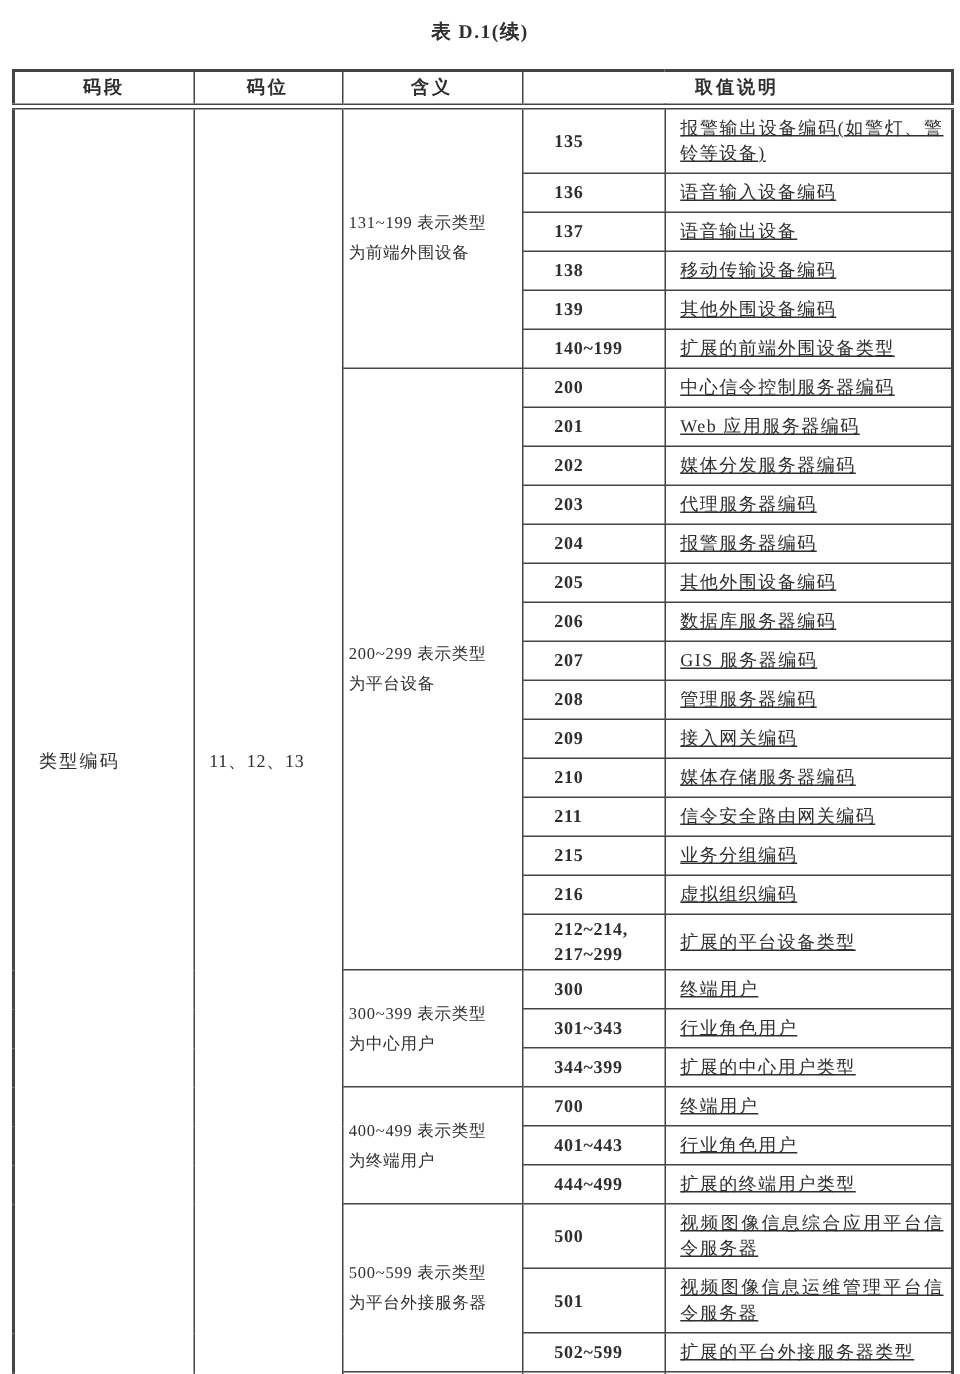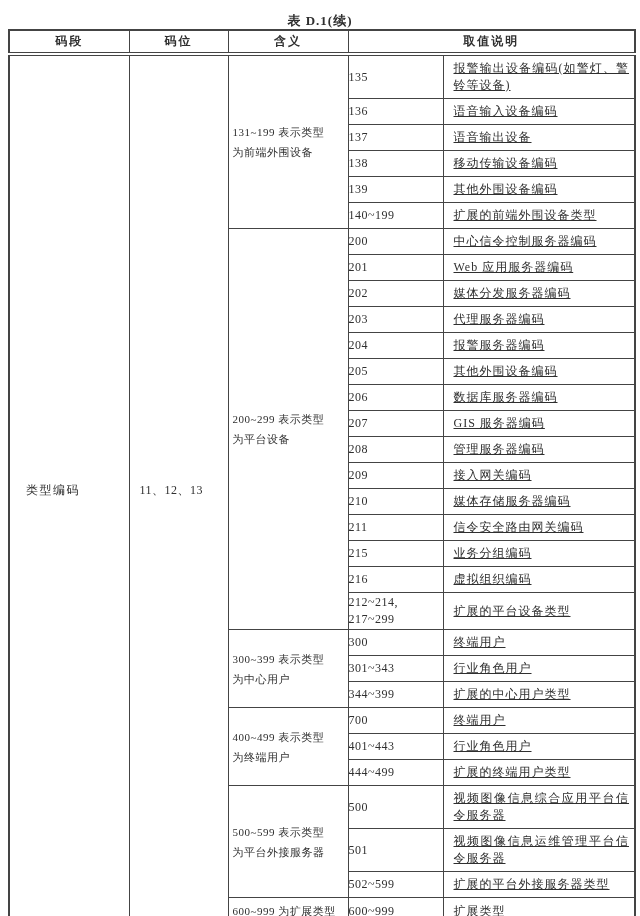--- a/index.html
+++ b/index.html
@@ -19,20 +19,21 @@
     color: var(--text);
     position: relative;
     overflow: hidden;
   }
   .doc-title {
     text-align: center;
     font-weight: bold;
     font-size: 13px;
     line-height: 17px;
     padding-top: 12px;
+    margin-bottom: 17px;
     letter-spacing: 1px;
   }
   table.data-table {
     border-collapse: collapse;
     table-layout: fixed;
     margin-left: 8px;
     width: 626px;
     border: 2px solid var(--border);
   }
   .data-table th,
@@ -61,23 +62,24 @@
     letter-spacing: 0.5px;
   }
   td.meaning {
     padding: 3px 3px 3px 4px;
     white-space: pre-line;
     font-size: 11px;
     letter-spacing: 0.5px;
     line-height: 20px;
   }
   td.code {
-    padding-left: 0;
+    padding-left: 21px;
     white-space: pre-line;
     letter-spacing: 0.5px;
+    font-weight: bold;
   }
   td.desc {
     padding: 4px 5px 4px 10px;
     text-align: justify;
     letter-spacing: 1px;
     text-decoration: underline;
   }
 </style>
 </head>
 <body>

